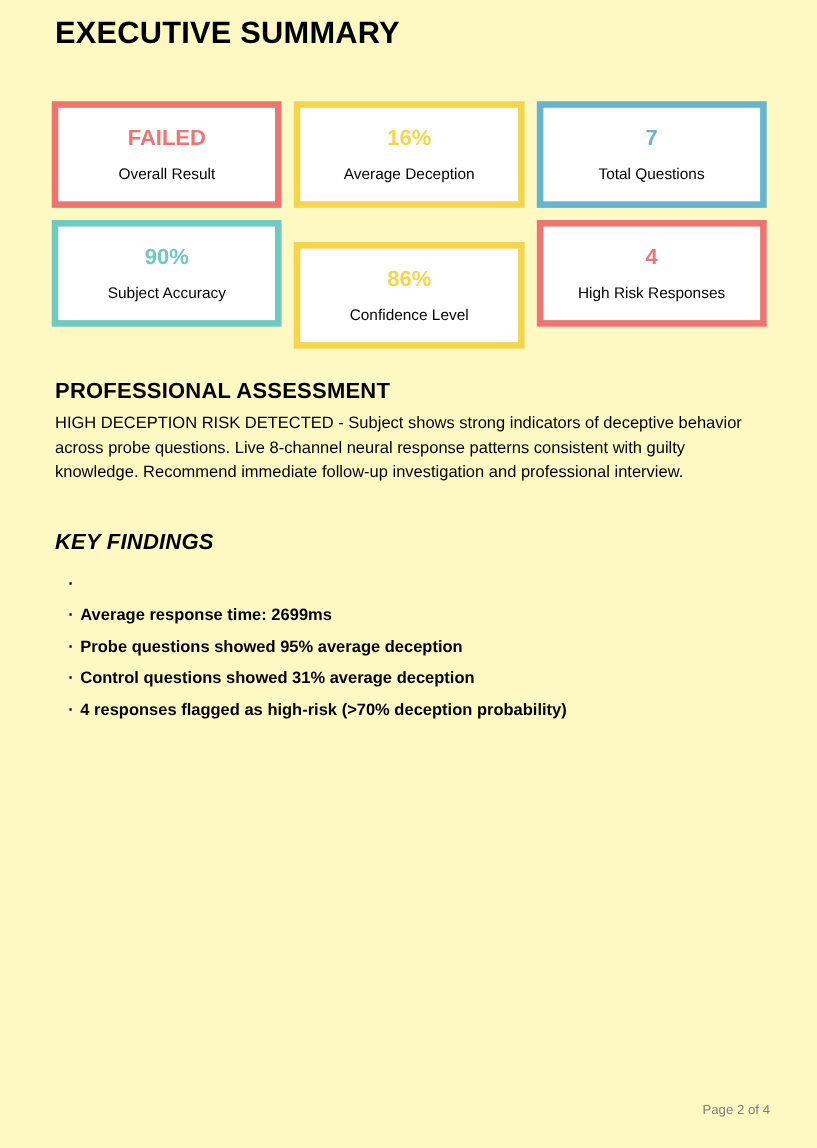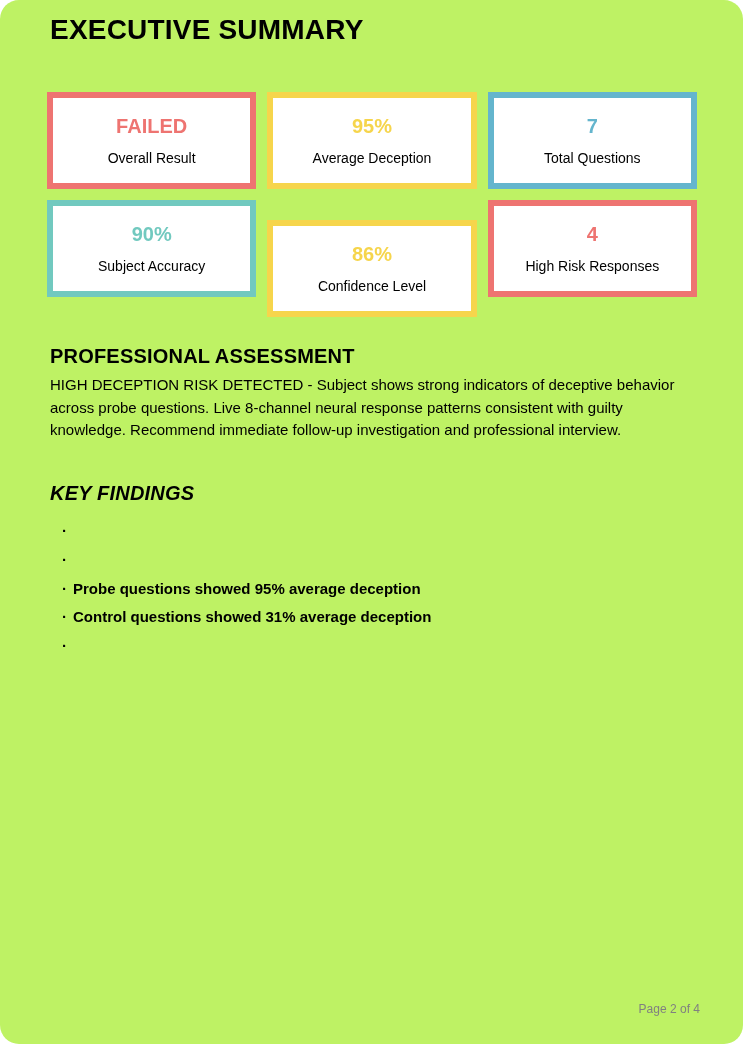--- a/index.html
+++ b/index.html
@@ -5,23 +5,22 @@
   * { margin: 0; padding: 0; box-sizing: border-box; }
   html, body { background: #ffffff; }
   body {
     font-family: "Liberation Sans", sans-serif;
     color: #000000;
   }
   .page {
     position: relative;
     width: 743px;
     height: 1044px;
-    background: #bef264;
+    background: #fef9c3;
     overflow: hidden;
-    border-radius: 19px;
   }
   .page-title {
     position: absolute;
     left: 50px;
     top: 14px;
     font-size: 28px;
     line-height: 32px;
     font-weight: bold;
     letter-spacing: 0.2px;
   }
@@ -111,21 +110,21 @@
 <div class="page">
 
   <h1 class="page-title">EXECUTIVE SUMMARY</h1>
 
   <div class="cards-grid">
     <div class="card" style="border-color: rgb(238, 116, 113);">
       <div class="card-value" style="color: rgb(238, 116, 113);">FAILED</div>
       <div class="card-label">Overall Result</div>
     </div>
     <div class="card" style="border-color: rgb(246, 213, 76);">
-      <div class="card-value" style="color: rgb(246, 213, 76);">95%</div>
+      <div class="card-value" style="color: rgb(246, 213, 76);">16%</div>
       <div class="card-label">Average Deception</div>
     </div>
     <div class="card" style="border-color: rgb(100, 181, 205);">
       <div class="card-value" style="color: rgb(100, 181, 205);">7</div>
       <div class="card-label">Total Questions</div>
     </div>
     <div class="card" style="border-color: rgb(113, 201, 191);">
       <div class="card-value" style="color: rgb(113, 201, 191);">90%</div>
       <div class="card-label">Subject Accuracy</div>
     </div>
@@ -142,29 +141,31 @@
   <h2 class="section-heading heading-assessment">PROFESSIONAL ASSESSMENT</h2>
   <p class="assessment-body">HIGH DECEPTION RISK DETECTED - Subject shows strong indicators of deceptive behavior across probe questions. Live 8-channel neural response patterns consistent with guilty knowledge. Recommend immediate follow-up investigation and professional interview.</p>
 
   <h2 class="section-heading heading-findings">KEY FINDINGS</h2>
   <ul class="findings-list">
     <li>
       <span class="bullet-dot">·</span>
     </li>
     <li>
       <span class="bullet-dot">·</span>
+      <span>Average response time: 2699ms</span>
     </li>
     <li>
       <span class="bullet-dot">·</span>
       <span>Probe questions showed 95% average deception</span>
     </li>
     <li>
       <span class="bullet-dot">·</span>
       <span>Control questions showed 31% average deception</span>
     </li>
     <li>
       <span class="bullet-dot">·</span>
+      <span>4 responses flagged as high-risk (&gt;70% deception probability)</span>
     </li>
   </ul>
 
   <div class="page-footer">Page 2 of 4</div>
 
 </div>
 
 </body></html>

